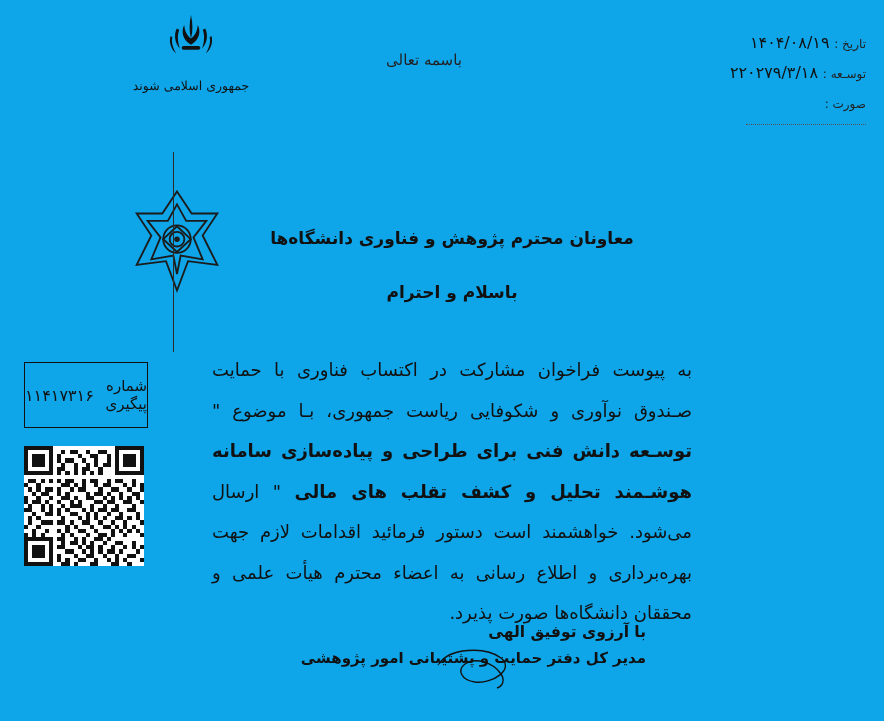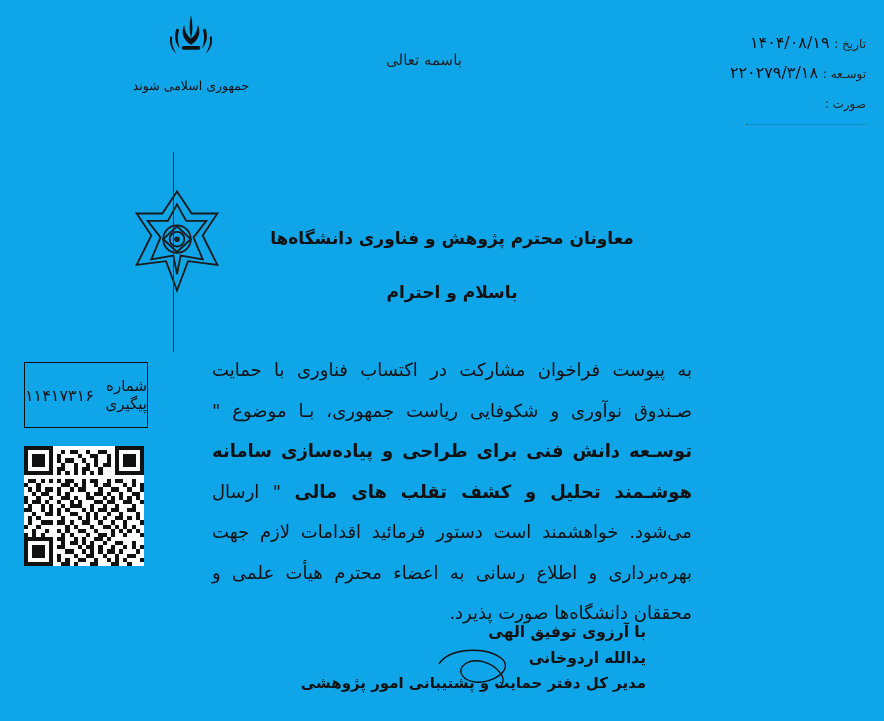--- a/index.html
+++ b/index.html
@@ -487,21 +487,20 @@
     <div class="greeting">باسلام و احترام</div>
 
     <p class="para">
       <span>به پیوست فراخوان مشارکت در اکتساب فناوری با حمایت صـندوق نوآوری و شکوفایی ریاست جمهوری، بـا موضوع  " </span><b>توسـعه دانش فنی برای طراحی و پیاده‌سازی سامانه هوشـمند تحلیل و کشف تقلب های مالی</b><span> " ارسال می‌شود. خواهشمند است دستور فرمائید اقدامات لازم جهت بهره‌برداری و اطلاع رسانی به اعضاء محترم هیأت علمی و محققان دانشگاه‌ها صورت پذیرد.</span>
     </p>
 
   </div>
 
   <div class="signature">
     <div class="sig-line">با آرزوی توفیق الهی</div>
-    <div class="sig-line sig-name">یدالله اردوخانی</div>
     <div class="sig-line sig-role">مدیر کل دفتر حمایت و پشتیبانی امور پژوهشی</div>
     <div class="sig-scribble">
       <svg viewBox="0 0 120 46" width="120" height="46" aria-hidden="true">
         <path d="M8 20 C18 4 54 2 70 14 C84 25 62 40 44 38 C30 36 26 26 34 20 C44 13 62 18 70 30 C74 36 72 42 66 44" fill="none" stroke="#111" stroke-width="1.4"></path>
       </svg>
     </div>
   </div>
 
 </div>
 

